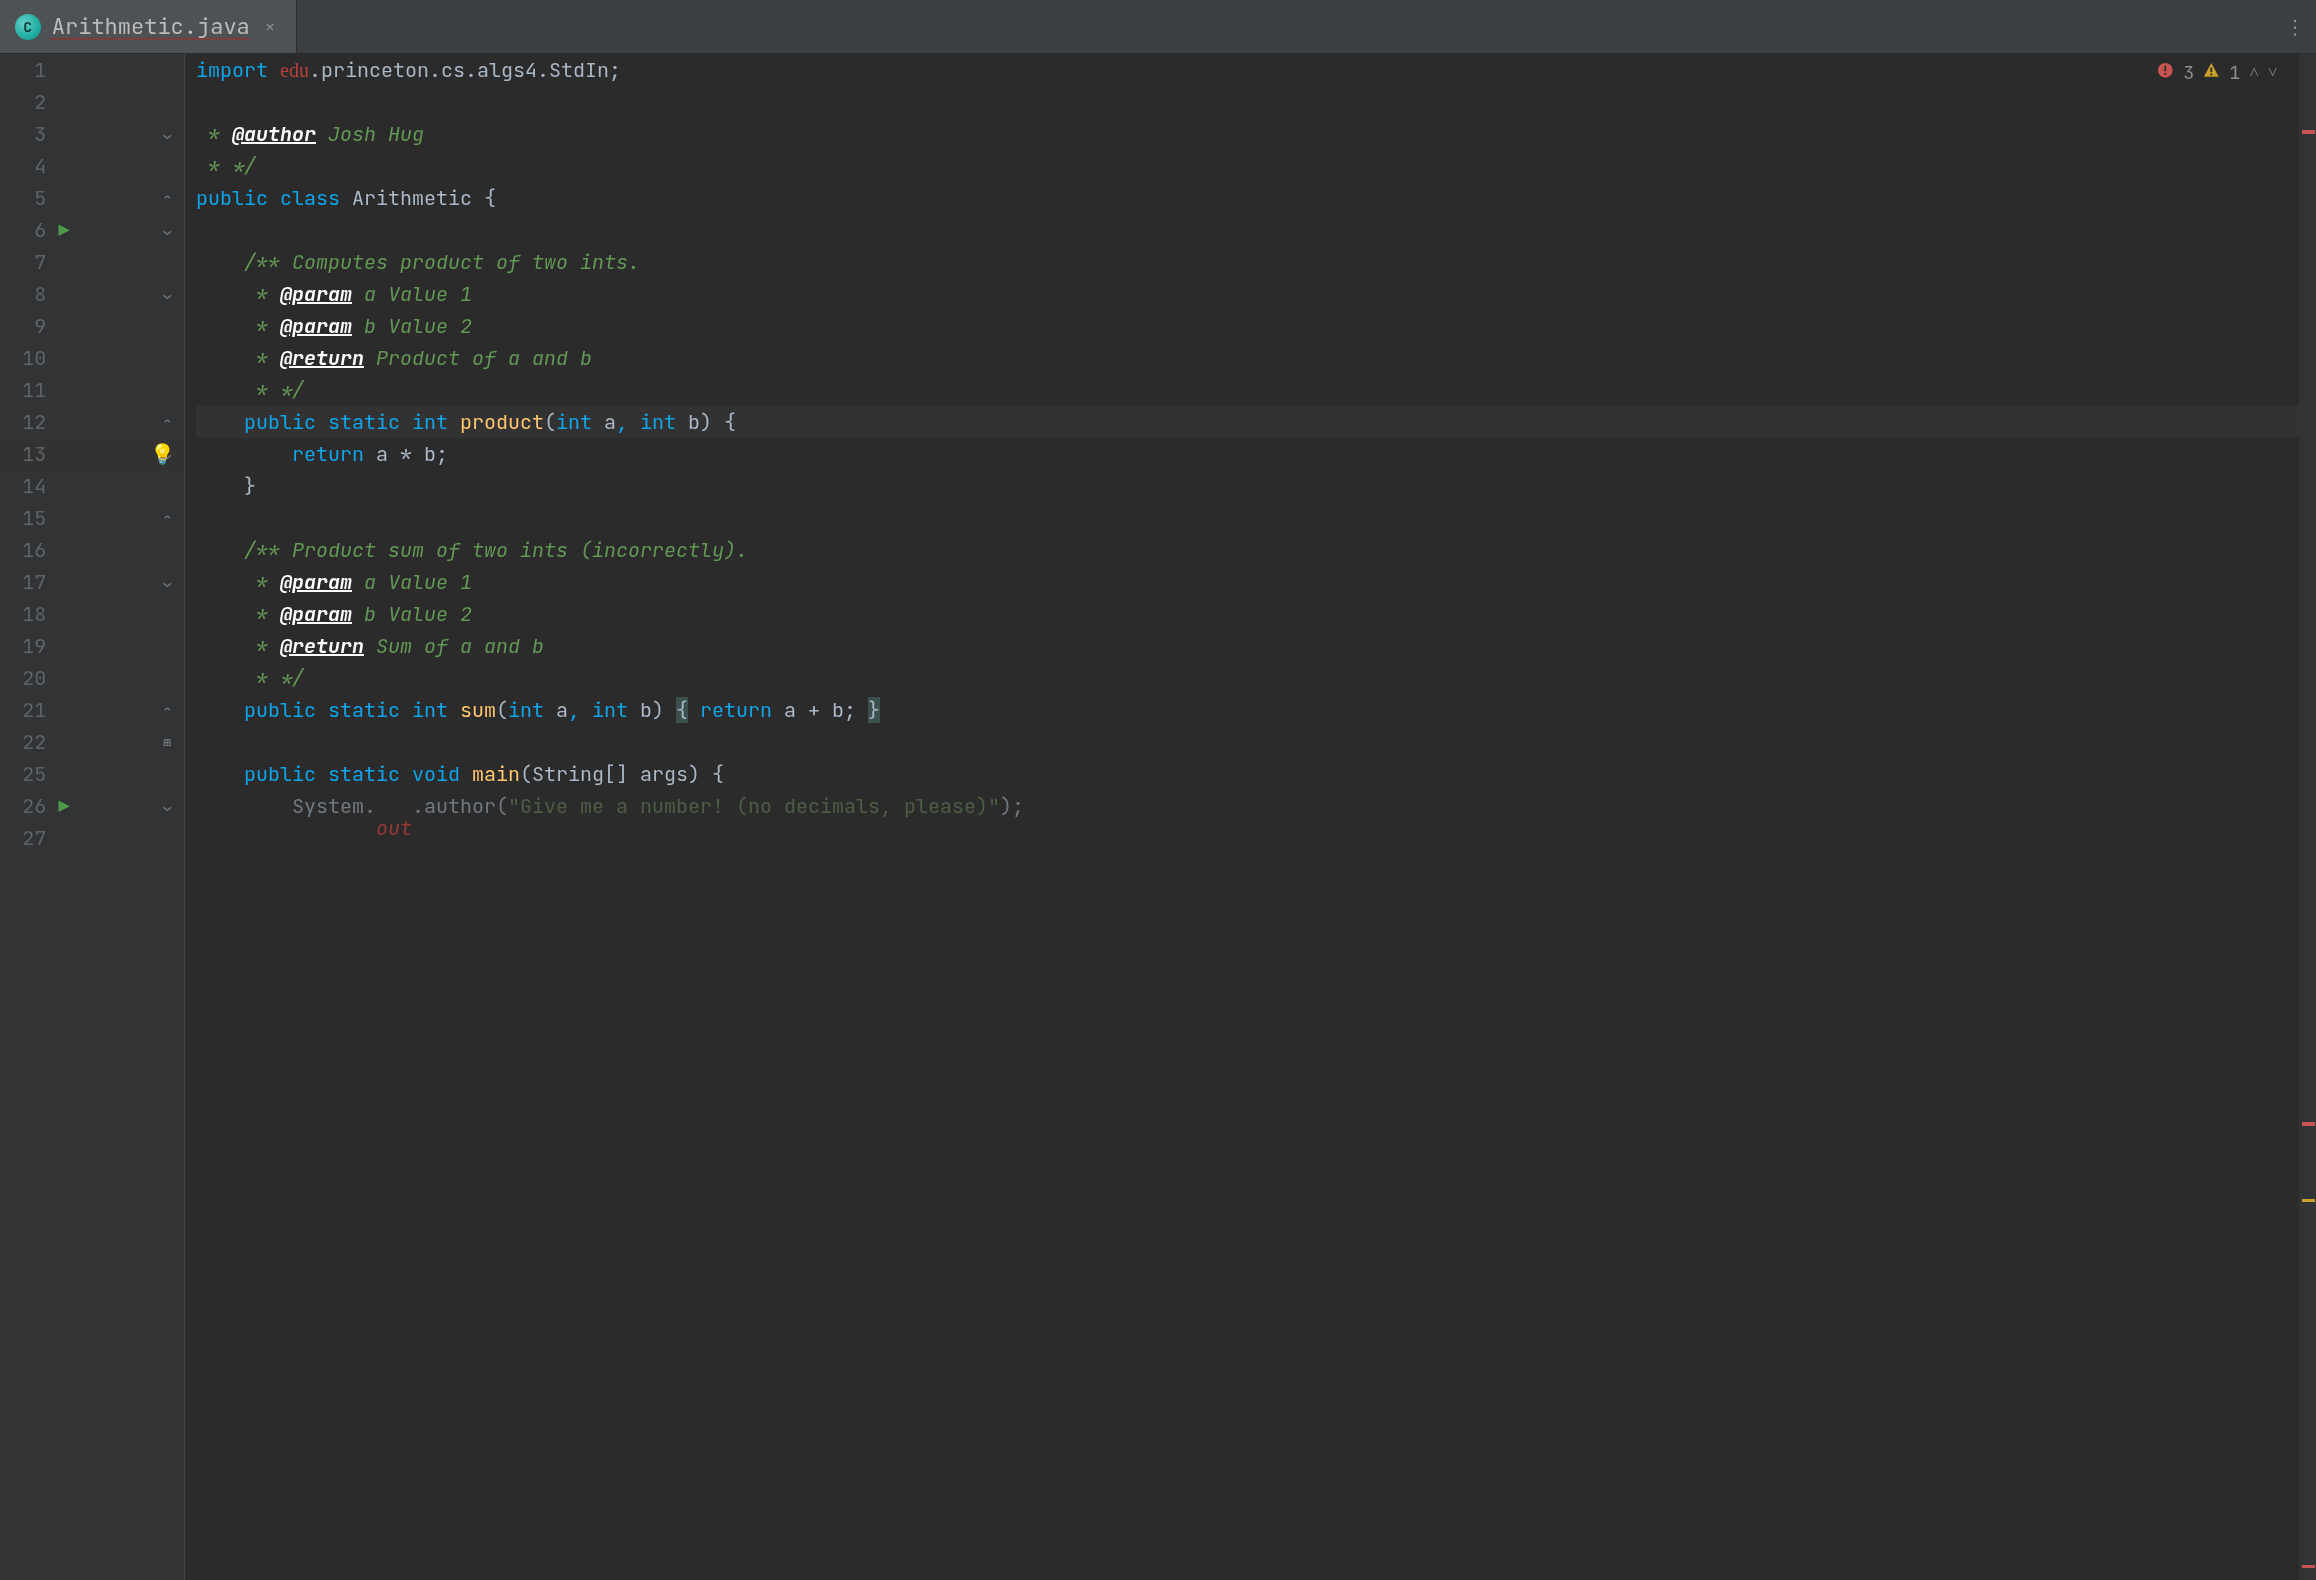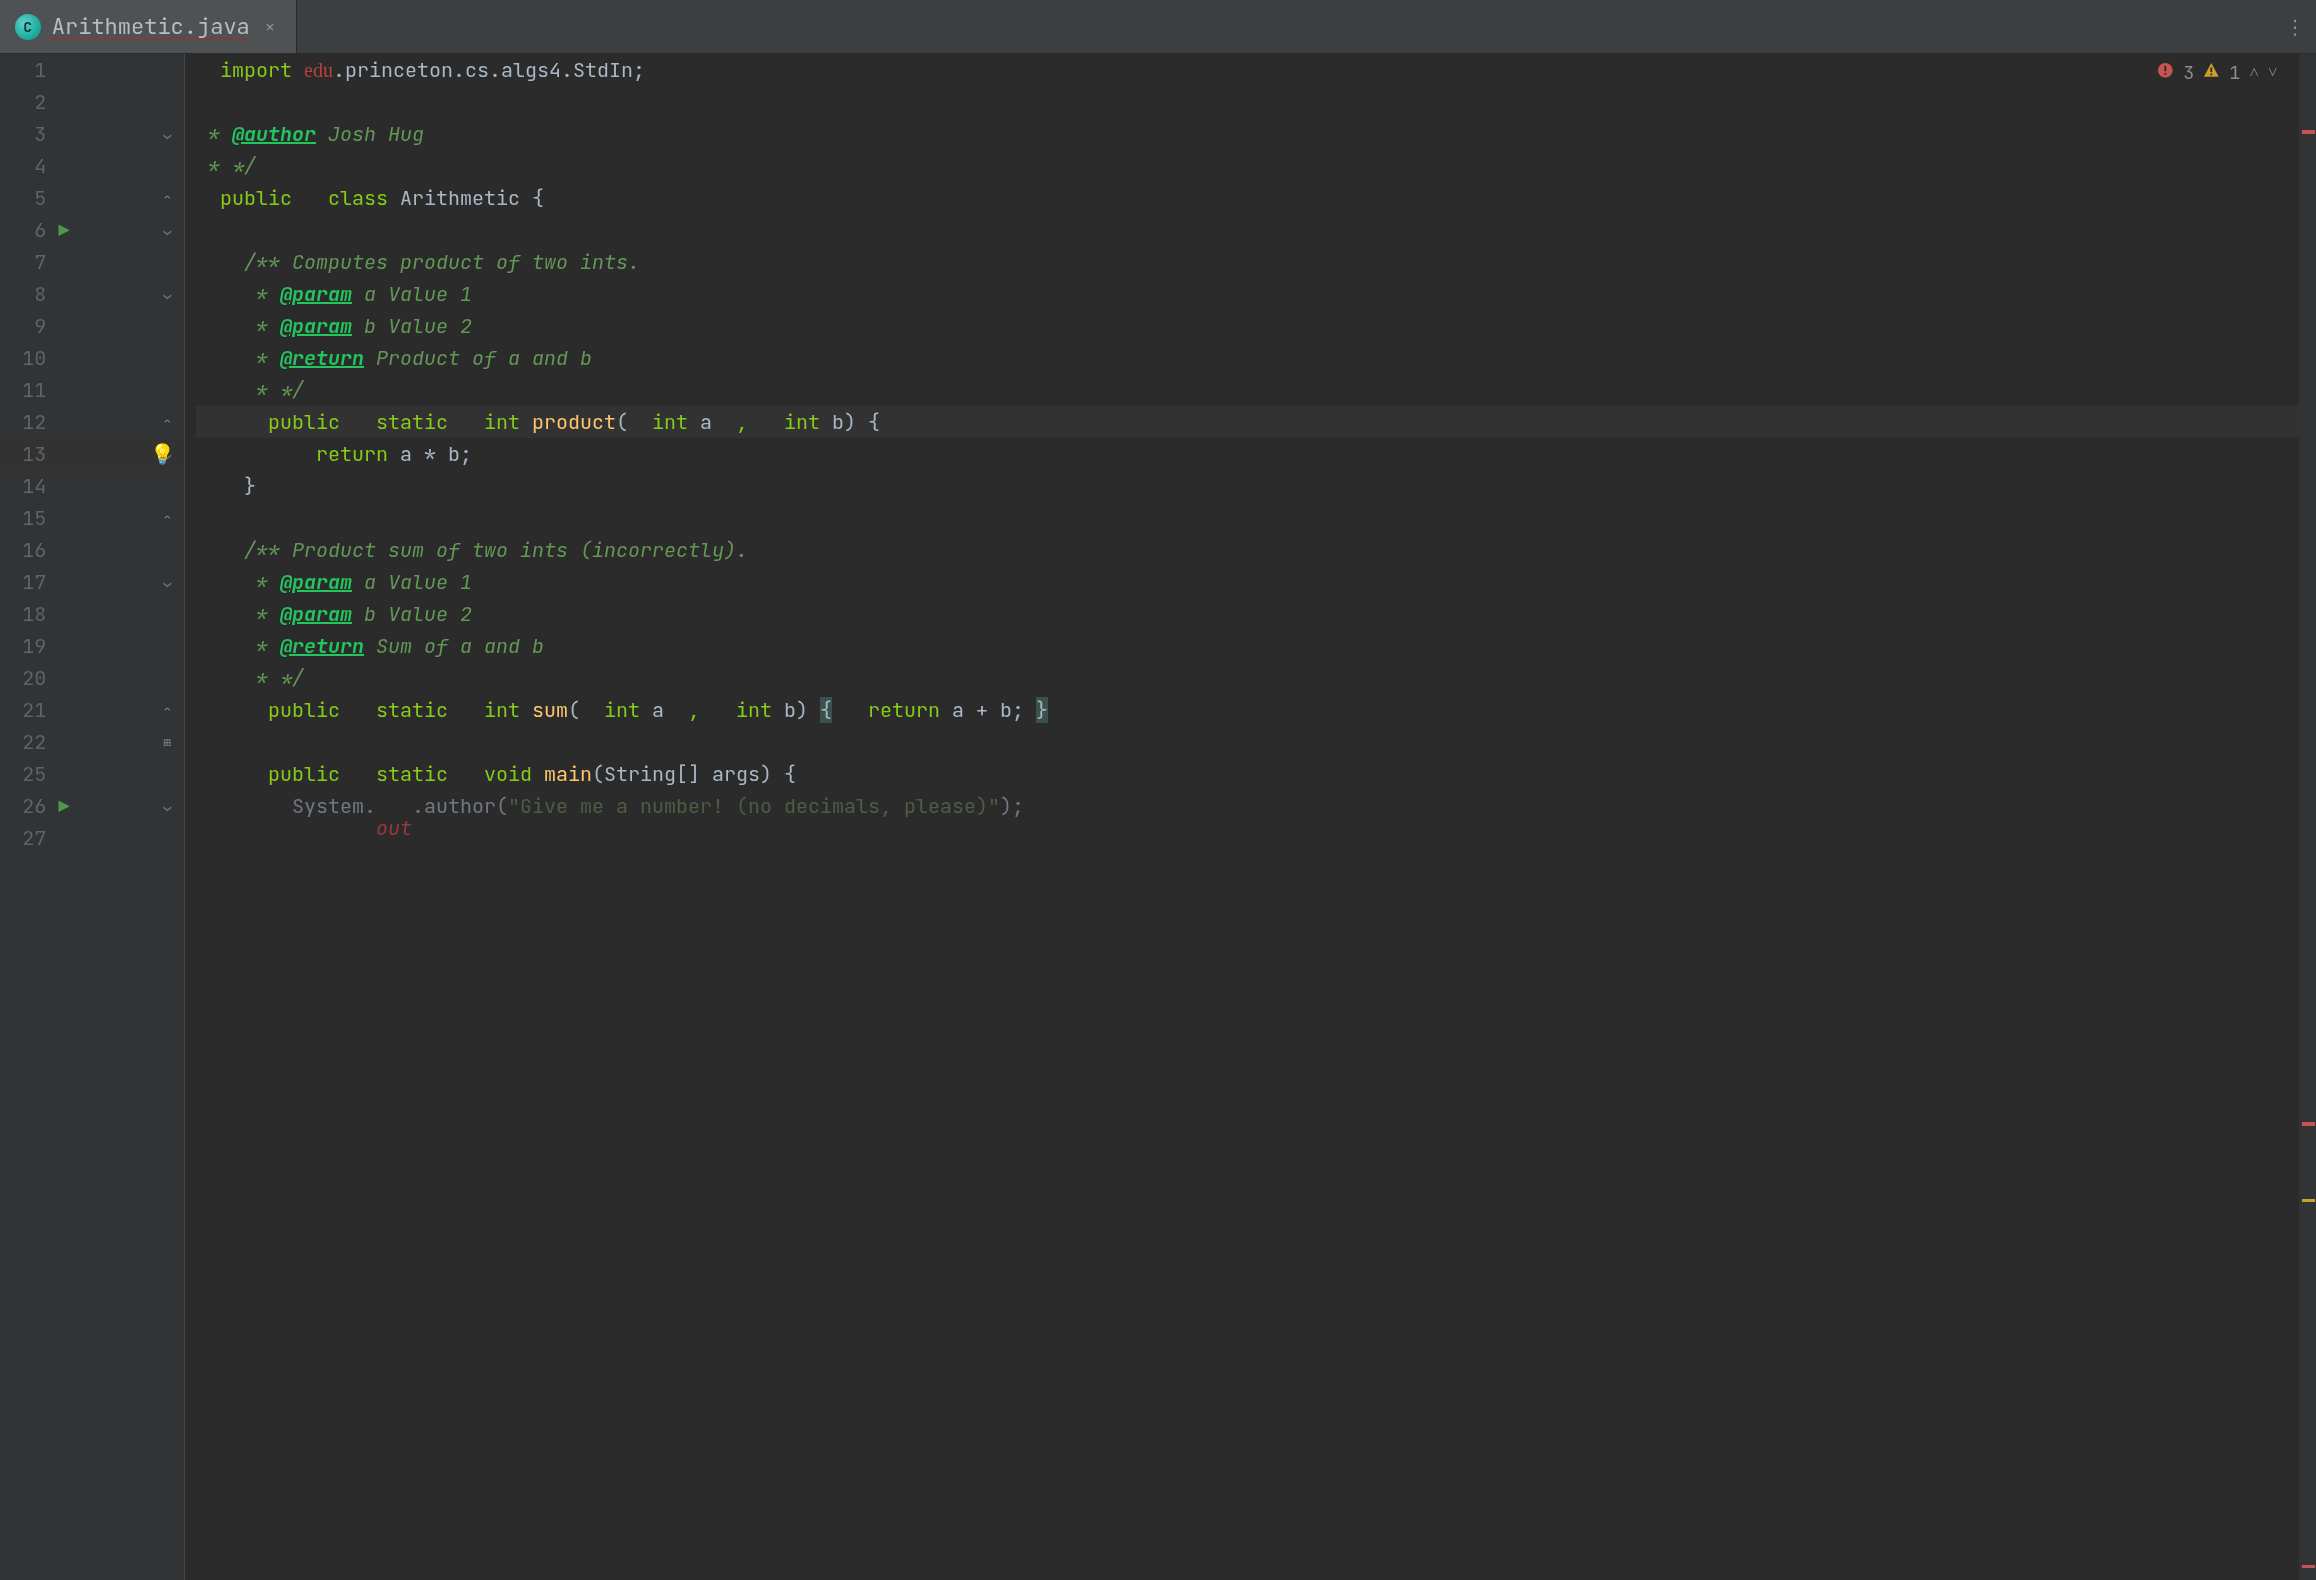--- a/index.html
+++ b/index.html
@@ -136,24 +136,24 @@
     white-space: pre;
     color: #a9b7c6;
     font-size: 20px;
     position: relative;
   }
   .code-line.current {
     background: #323232;
   }
 
   
-  .kw      { color: #84cc16; margin-left: 24px; }
+  .kw      { color: #0ea5e9; }
   .pkgred  { color: #bc3f3c; font-family: Liberation Serif, serif; }
   .doc     { color: #629755; font-style: italic; }
-  .doctag  { color: #22c55e; font-style: italic; text-decoration: underline; font-weight: bold;}
+  .doctag  { color: #ffffff; font-style: italic; text-decoration: underline; font-weight: bold;}
   .str     { color: #6a8759; }
   .fn      { color: #ffc66d; text-align: center; }
   .field   { color: #ef4444; font-style: italic; margin-top: 44px; }
   .paren-h { background: #3b514d; }
   .plain   { color: #a9b7c6; }
 
   
   .inspections {
     position: absolute;
     top: 5.5px;

